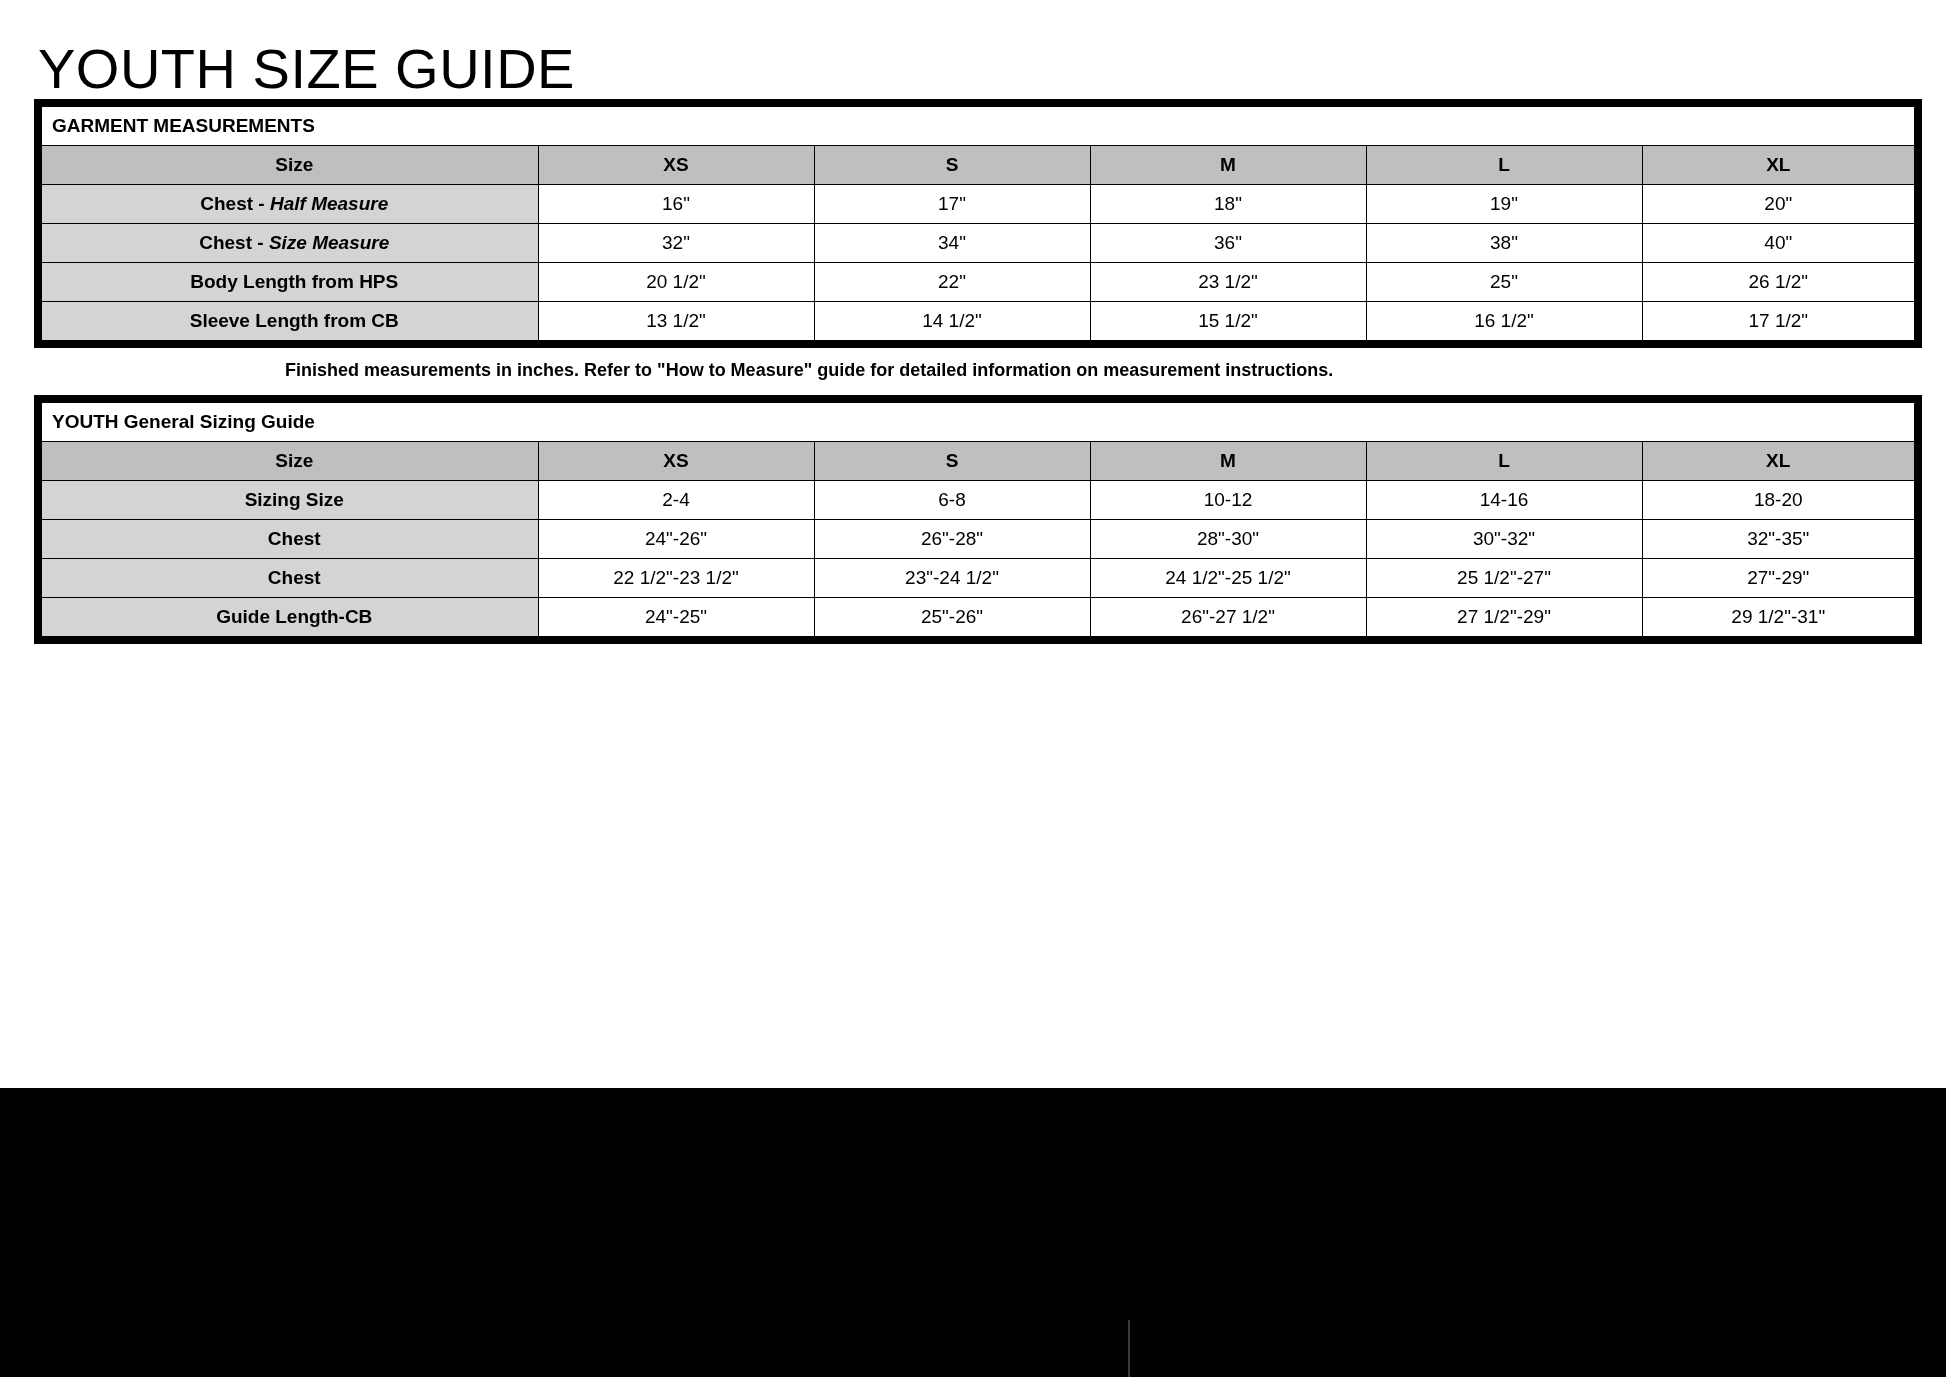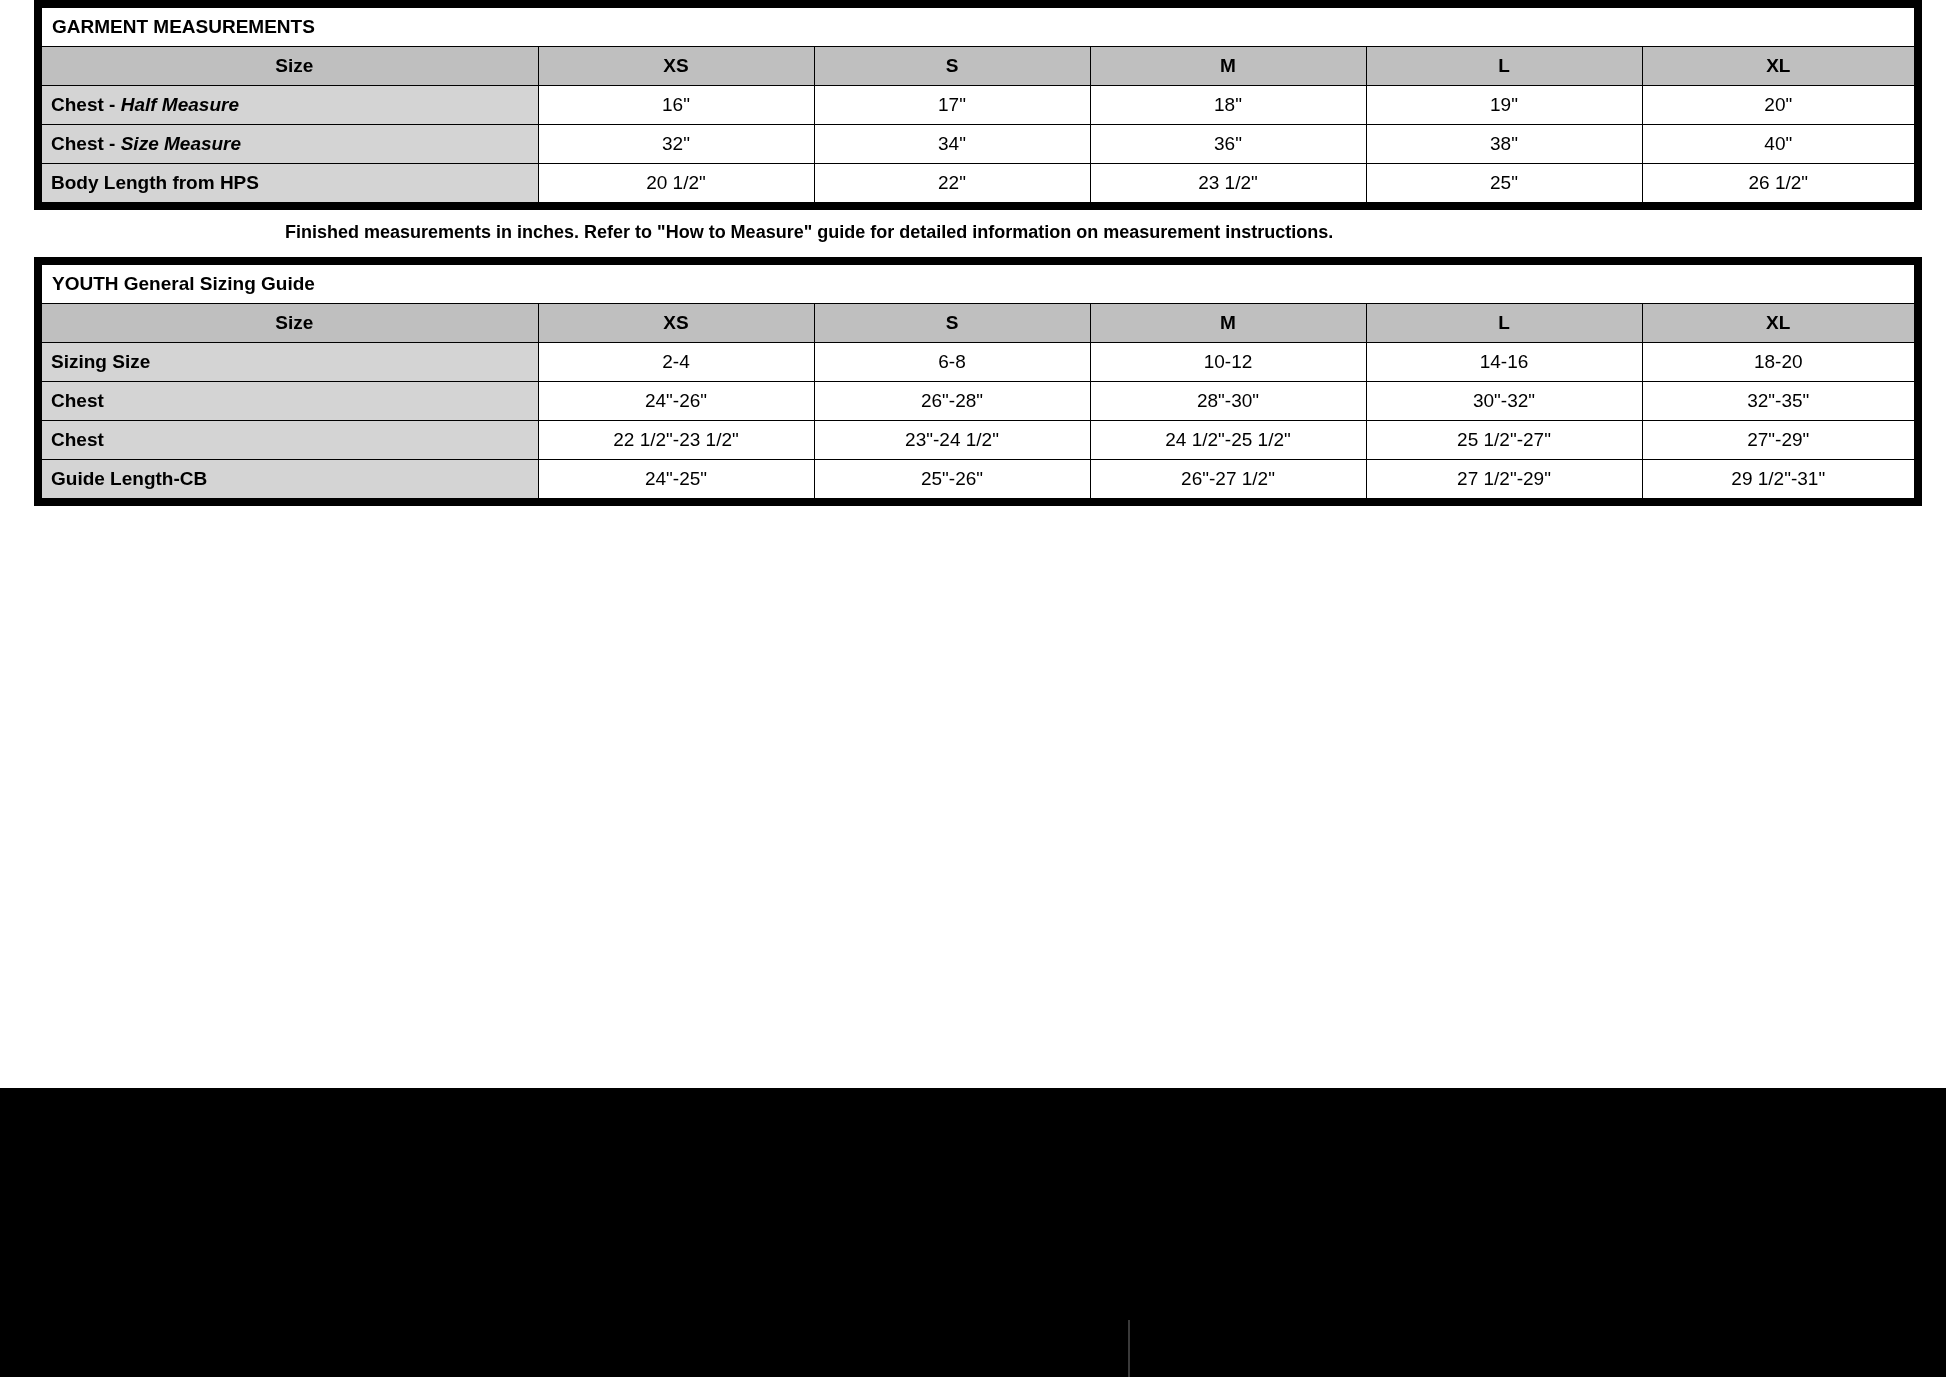--- a/index.html
+++ b/index.html
@@ -70,21 +70,21 @@
   .hdr-size {
     background: #bfbfbf;
     font-weight: bold;
     font-size: 21px;
     text-align: center;
   }
   .row-label {
     background: #d4d4d4;
     font-weight: bold;
     font-size: 21px;
-    text-align: left;
+    text-align: center;
     padding-left: 9px !important;
     white-space: nowrap;
   }
   .row-label em {
     font-style: italic;
   }
   .val {
     background: #ffffff;
     text-align: center;
     font-size: 20px;
@@ -114,20 +114,21 @@
   }
   col.c-label { width: 500px; }
   col.c-size  { width: 276px; }
 </style>
 </head>
 <body>
 
 <div class="page">
   <div class="content">
 
+    <h1 class="page-title">YOUTH SIZE GUIDE</h1>
 
     <table class="guide">
       <colgroup>
         <col class="c-label">
         <col class="c-size">
           <col class="c-size">
           <col class="c-size">
           <col class="c-size">
           <col class="c-size">
       </colgroup>
@@ -160,20 +161,28 @@
           <td class="val">40"</td>
         </tr>
         <tr>
           <td class="row-label"><span>Body Length from HPS</span><em></em></td>
           <td class="val">20 1/2"</td>
           <td class="val">22"</td>
           <td class="val">23 1/2"</td>
           <td class="val">25"</td>
           <td class="val">26 1/2"</td>
         </tr>
+        <tr>
+          <td class="row-label"><span>Sleeve Length from CB</span><em></em></td>
+          <td class="val">13 1/2"</td>
+          <td class="val">14 1/2"</td>
+          <td class="val">15 1/2"</td>
+          <td class="val">16 1/2"</td>
+          <td class="val">17 1/2"</td>
+        </tr>
       </tbody>
     </table>
 
     <div class="note">Finished measurements in inches. Refer to "How to Measure" guide for detailed information on measurement instructions.</div>
 
     <table class="guide">
       <colgroup>
         <col class="c-label">
         <col class="c-size">
           <col class="c-size">

